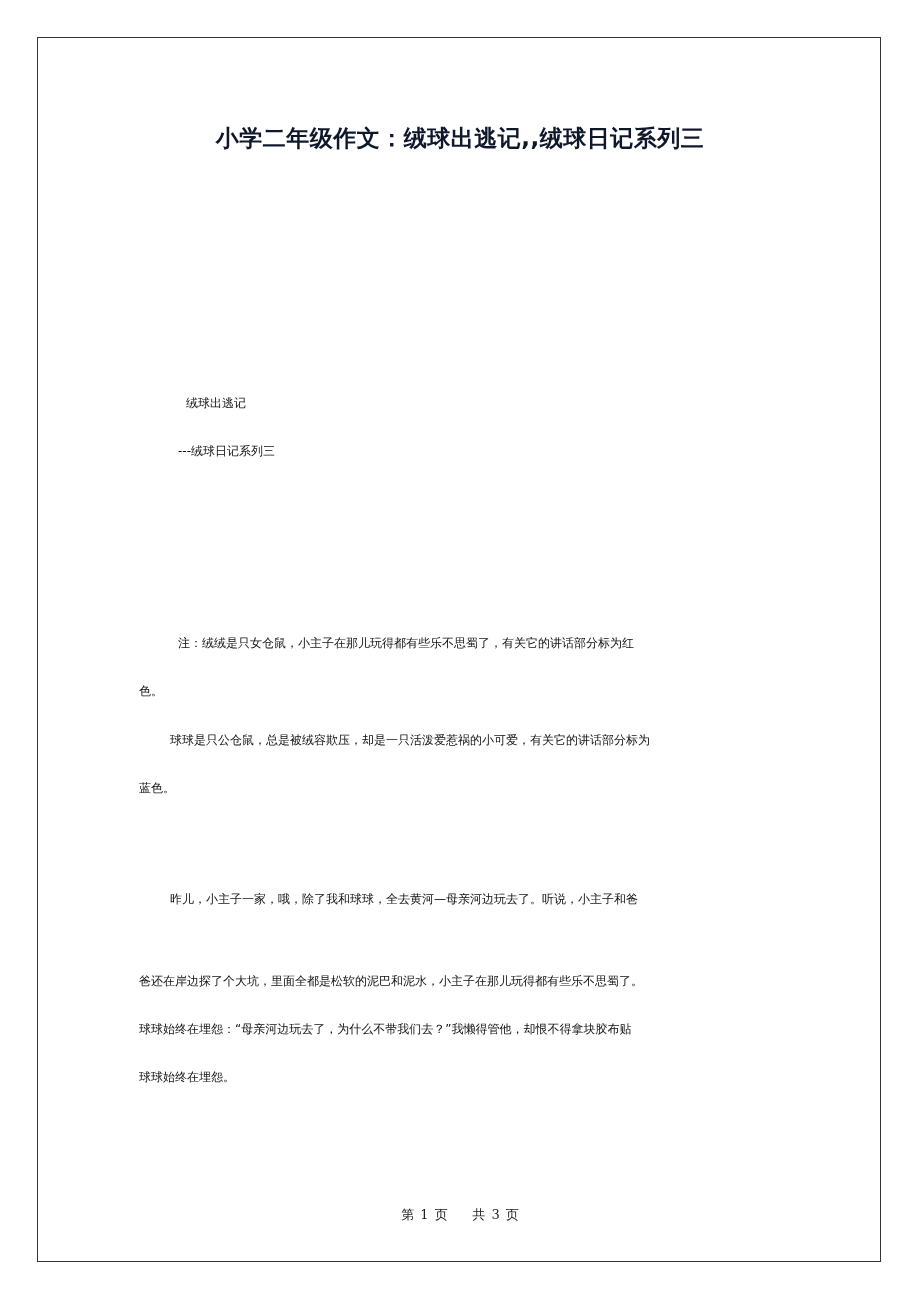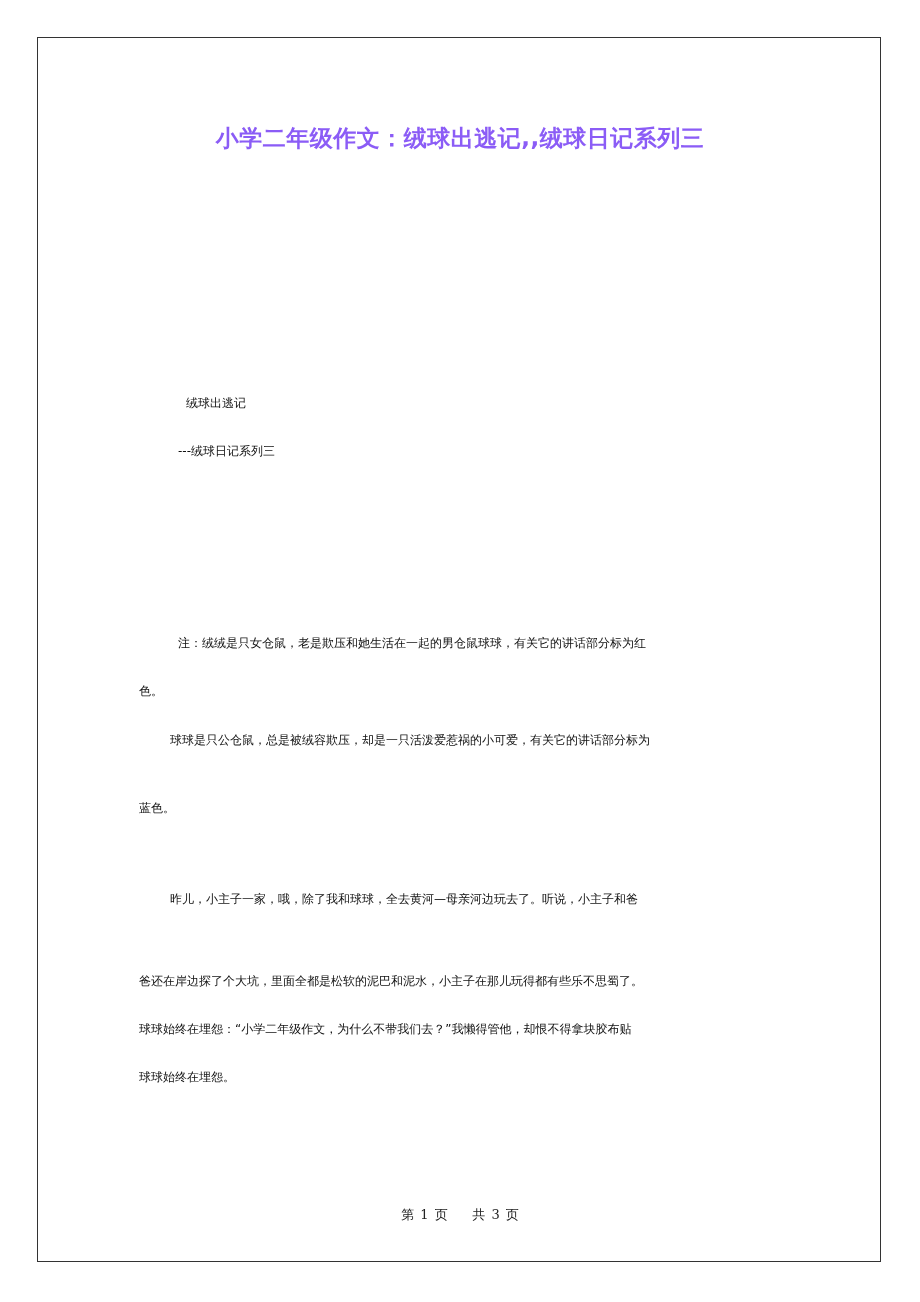--- a/index.html
+++ b/index.html
@@ -25,21 +25,21 @@
       box-sizing: border-box;
     }
     .doc-title {
       position: absolute;
       left: 0;
       width: 920px;
       top: 118px;
       text-align: center;
       font-size: 23px;
       font-weight: bold;
-      color: #8b5cf6;
+      color: #0f172a;
       letter-spacing: 0.5px;
       line-height: 40px;
     }
     .line {
       position: absolute;
       font-size: 12px;
       line-height: 22px;
       white-space: nowrap;
       color: #111111;
     }
@@ -59,26 +59,26 @@
 </head>
 <body>
 
 <div class="page-frame"></div>
 
 <div class="doc-title">小学二年级作文：绒球出逃记,,绒球日记系列三</div>
 
 <div class="line" style="left:186px; top:392px;">绒球出逃记</div>
 <div class="line" style="left:178px; top:440px;">---绒球日记系列三</div>
 
-<div class="line" style="left:178px; top:632px;">注：绒绒是只女仓鼠，老是欺压和她生活在一起的男仓鼠球球，有关它的讲话部分标为红</div>
+<div class="line" style="left:178px; top:632px;">注：绒绒是只女仓鼠，小主子在那儿玩得都有些乐不思蜀了，有关它的讲话部分标为红</div>
 <div class="line" style="left:139px; top:680px;">色。</div>
 
 <div class="line" style="left:170px; top:729px;text-align:center;">球球是只公仓鼠，总是被绒容欺压，却是一只活泼爱惹祸的小可爱，有关它的讲话部分标为</div>
-<div class="line" style="left:139px; top:777px;margin-top:20px;">蓝色。</div>
+<div class="line" style="left:139px; top:777px;">蓝色。</div>
 
 <div class="line" style="left:170px; top:888px;">昨儿，小主子一家，哦，除了我和球球，全去黄河—母亲河边玩去了。听说，小主子和爸</div>
 <div class="line" style="left:139px; top:970px;">爸还在岸边探了个大坑，里面全都是松软的泥巴和泥水，小主子在那儿玩得都有些乐不思蜀了。</div>
-<div class="line" style="left:139px; top:1018px;">球球始终在埋怨：“小学二年级作文，为什么不带我们去？”我懒得管他，却恨不得拿块胶布贴</div>
+<div class="line" style="left:139px; top:1018px;">球球始终在埋怨：“母亲河边玩去了，为什么不带我们去？”我懒得管他，却恨不得拿块胶布贴</div>
 <div class="line" style="left:139px; top:1066px;">球球始终在埋怨。</div>
 
 <div class="footer">
   <span>第 1 页</span><span>    </span><span>共 3 页</span>
 </div>
 
 </body></html>

